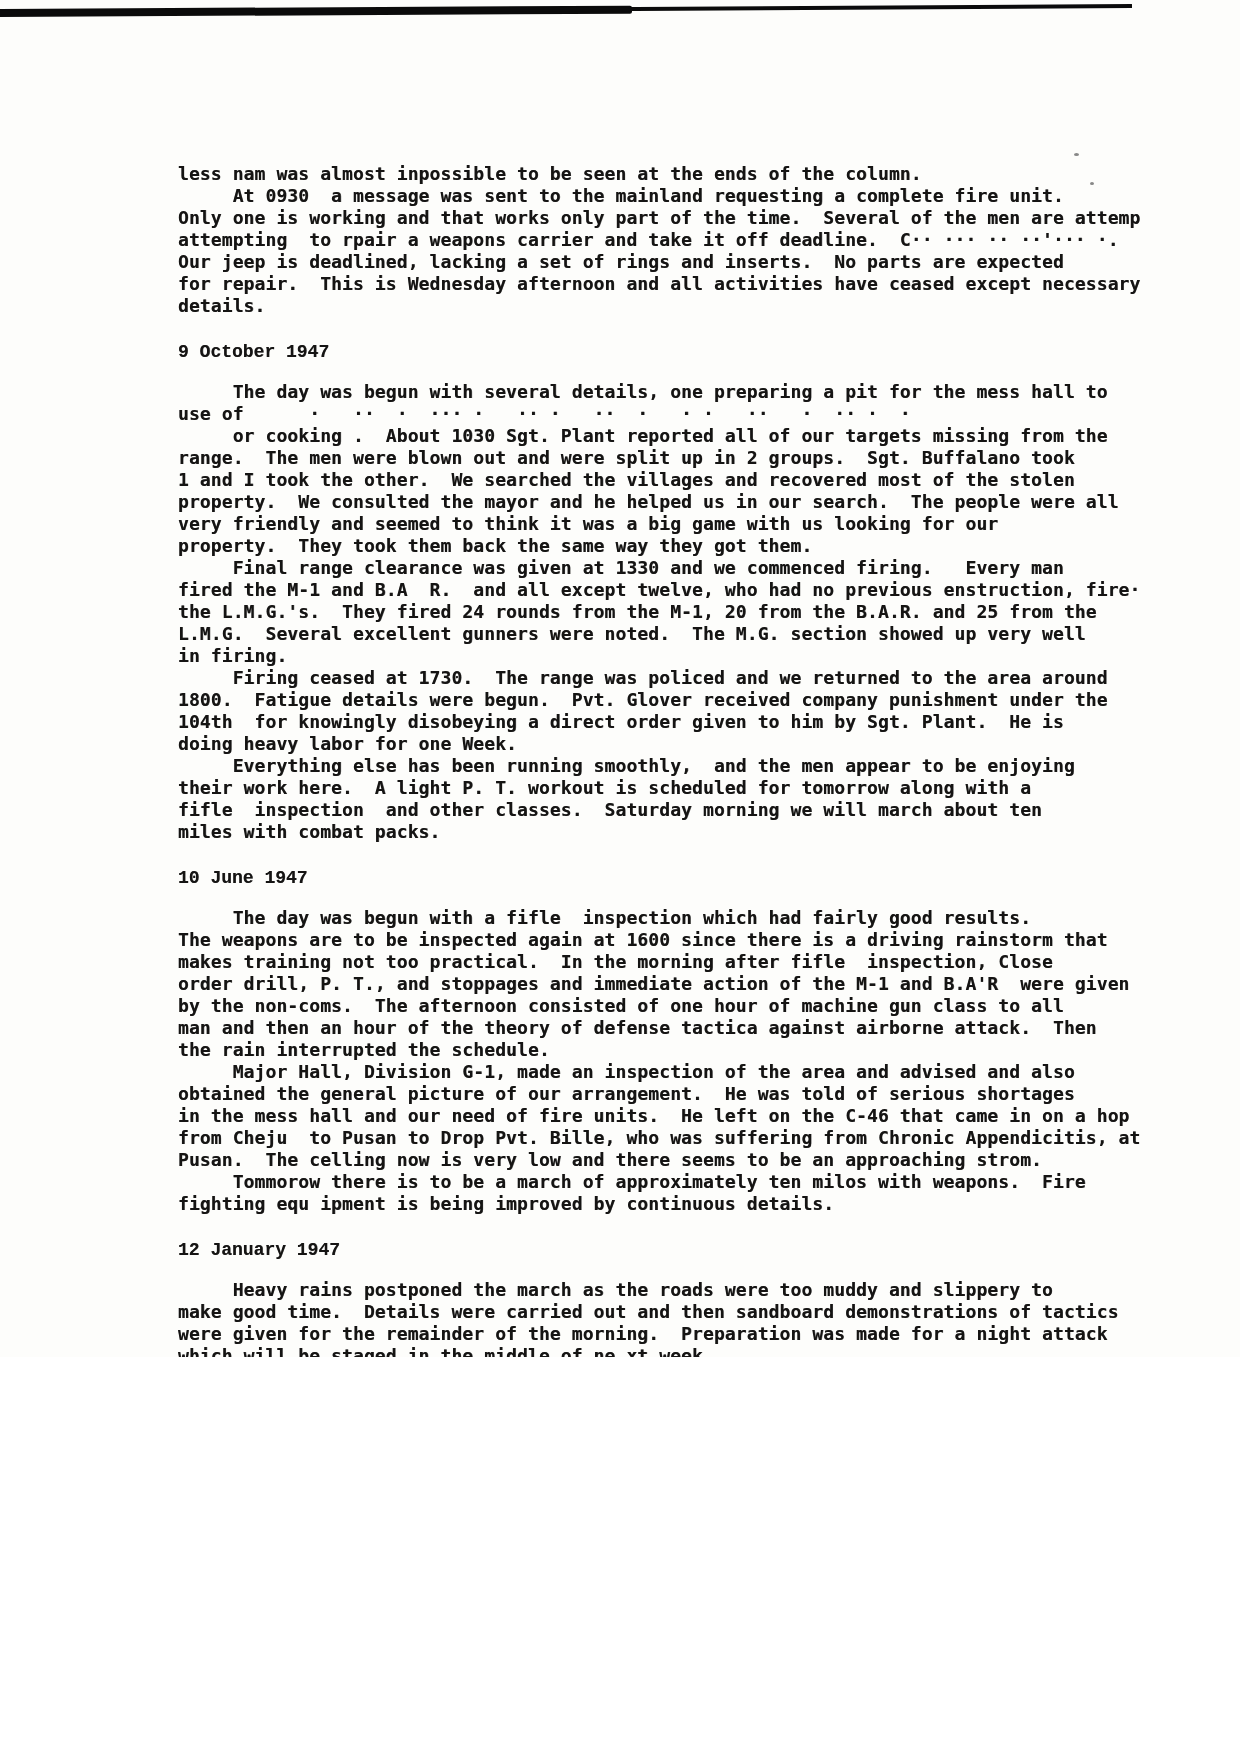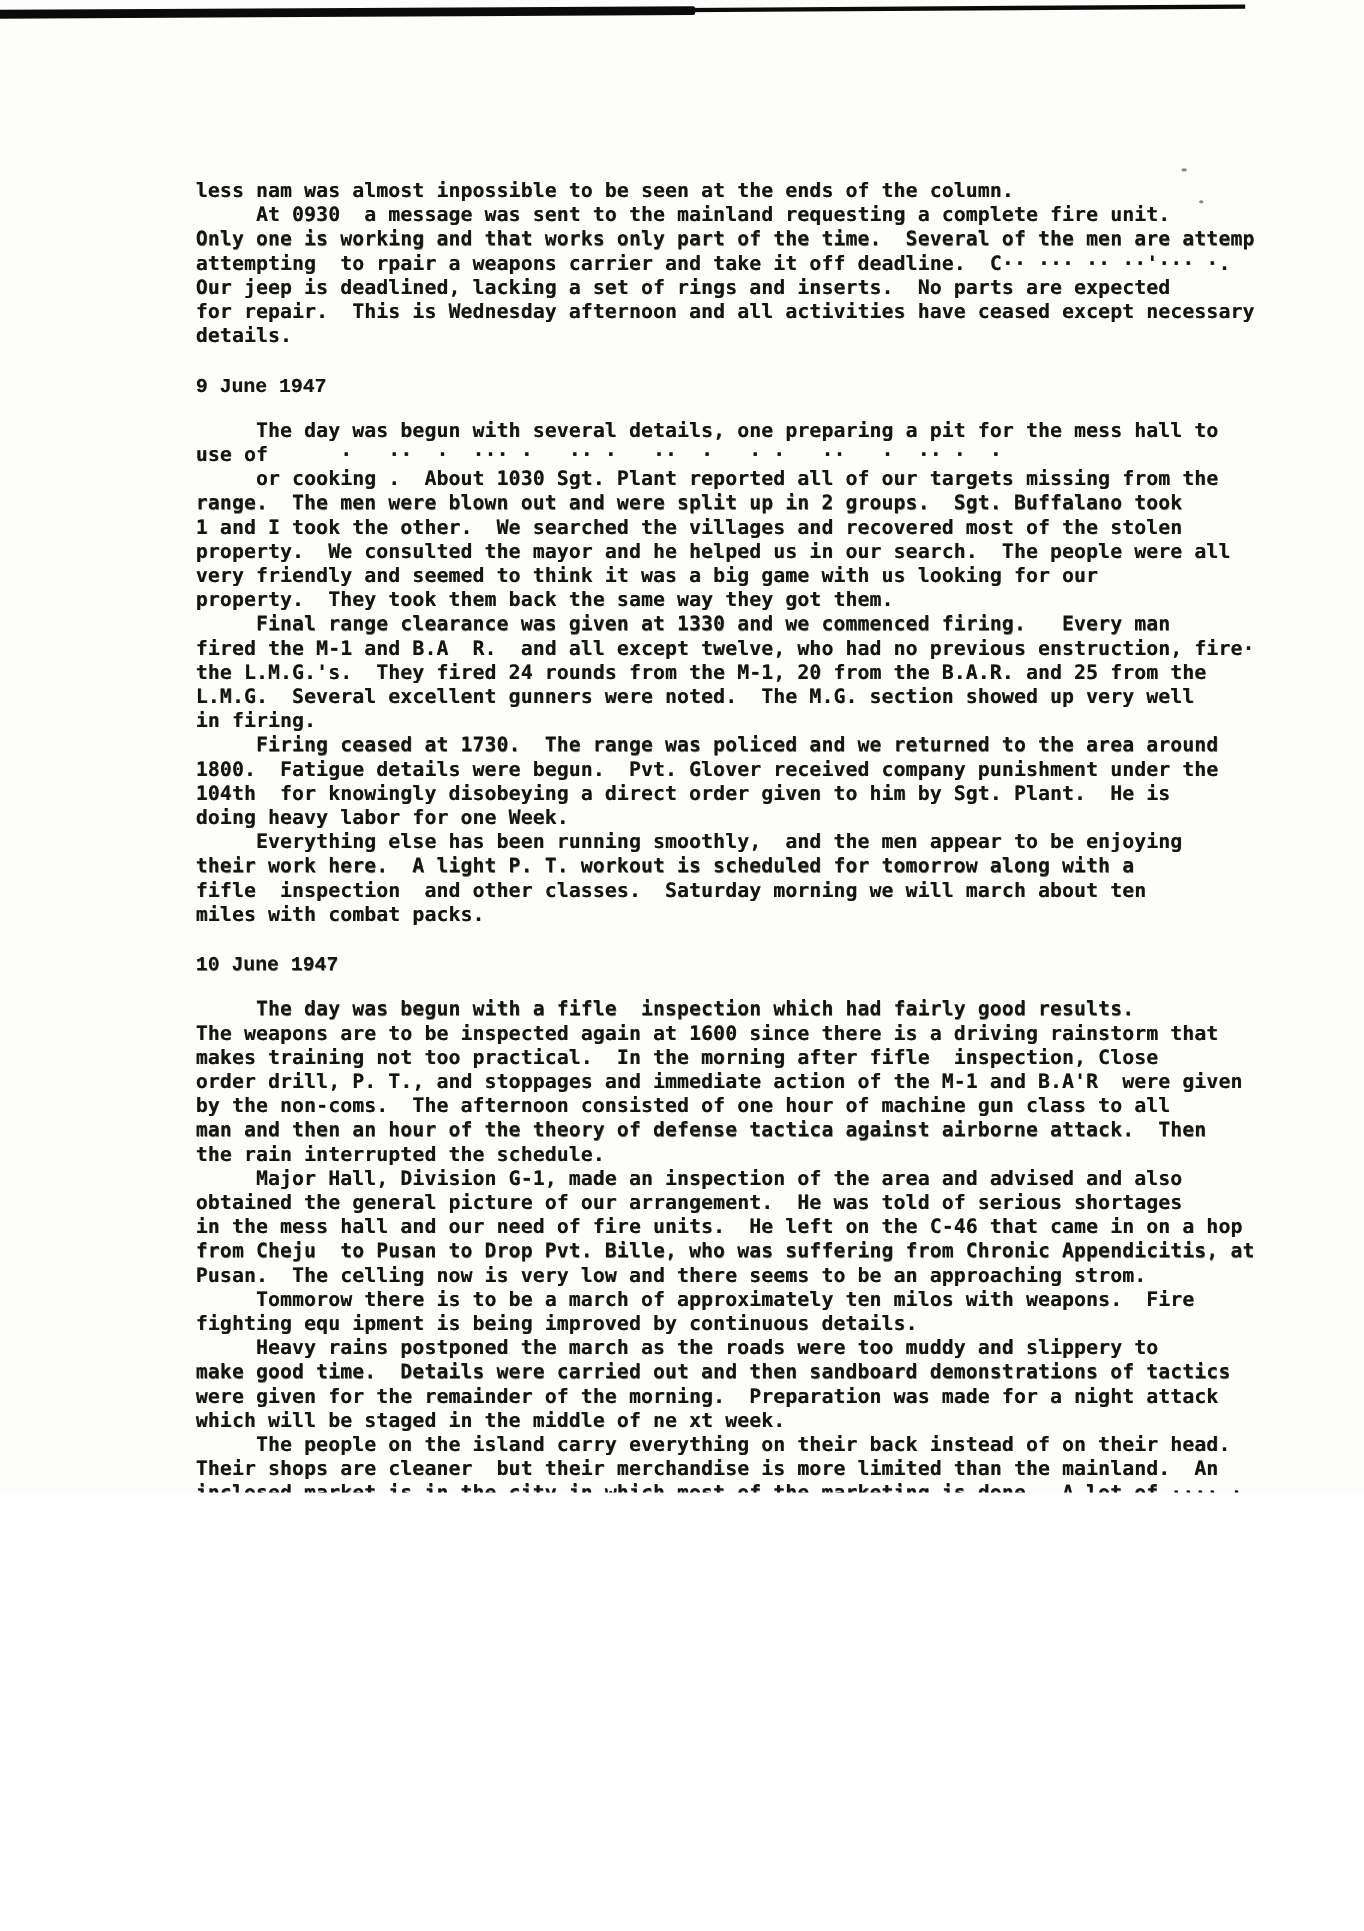--- a/index.html
+++ b/index.html
@@ -86,21 +86,21 @@
 
     <pre class="para">less nam was almost inpossible to be seen at the ends of the column.
      At 0930  a message was sent to the mainland requesting a complete fire unit.
 Only one is working and that works only part of the time.  Several of the men are attemp
 attempting  to rpair a weapons carrier and take it off deadline.  C·· ··· ·· ··'··· ·.
 Our jeep is deadlined, lacking a set of rings and inserts.  No parts are expected
 for repair.  This is Wednesday afternoon and all activities have ceased except necessary
 details.</pre>
 
     <div class="entry">
-      <div class="entry-heading">9 June 1947</div>
+      <div class="entry-heading">9 October 1947</div>
       <pre class="para">     The day was begun with several details, one preparing a pit for the mess hall to
 use of      ·   ··  ·  ··· ·   ·· ·   ··  ·   · ·   ··   ·  ·· ·  ·
      or cooking .  About 1030 Sgt. Plant reported all of our targets missing from the
 range.  The men were blown out and were split up in 2 groups.  Sgt. Buffalano took
 1 and I took the other.  We searched the villages and recovered most of the stolen
 property.  We consulted the mayor and he helped us in our search.  The people were all
 very friendly and seemed to think it was a big game with us looking for our
 property.  They took them back the same way they got them.
      Final range clearance was given at 1330 and we commenced firing.   Every man
 fired the M-1 and B.A  R.  and all except twelve, who had no previous enstruction, fire·
@@ -129,20 +129,21 @@
      Major Hall, Division G-1, made an inspection of the area and advised and also
 obtained the general picture of our arrangement.  He was told of serious shortages
 in the mess hall and our need of fire units.  He left on the C-46 that came in on a hop
 from Cheju  to Pusan to Drop Pvt. Bille, who was suffering from Chronic Appendicitis, at
 Pusan.  The celling now is very low and there seems to be an approaching strom.
      Tommorow there is to be a march of approximately ten milos with weapons.  Fire
 fighting equ ipment is being improved by continuous details.</pre>
     </div>
 
     <div class="entry">
+      <div class="entry-heading">12 January 1947</div>
       <pre class="para">     Heavy rains postponed the march as the roads were too muddy and slippery to
 make good time.  Details were carried out and then sandboard demonstrations of tactics
 were given for the remainder of the morning.  Preparation was made for a night attack
 which will be staged in the middle of ne xt week.
      The people on the island carry everything on their back instead of on their head.
 Their shops are cleaner  but their merchandise is more limited than the mainland.  An
 inclosed market is in the city in which most of the marketing is done.  A lot of ···· ·
  American candy is on the market, but no other foreign material.  On a hill behind Cheju
 the Shrine dedicated to the three holes in the ground is located.  It is a place of
 worship for the Koreans on the island and great ceremony goes with their visit

